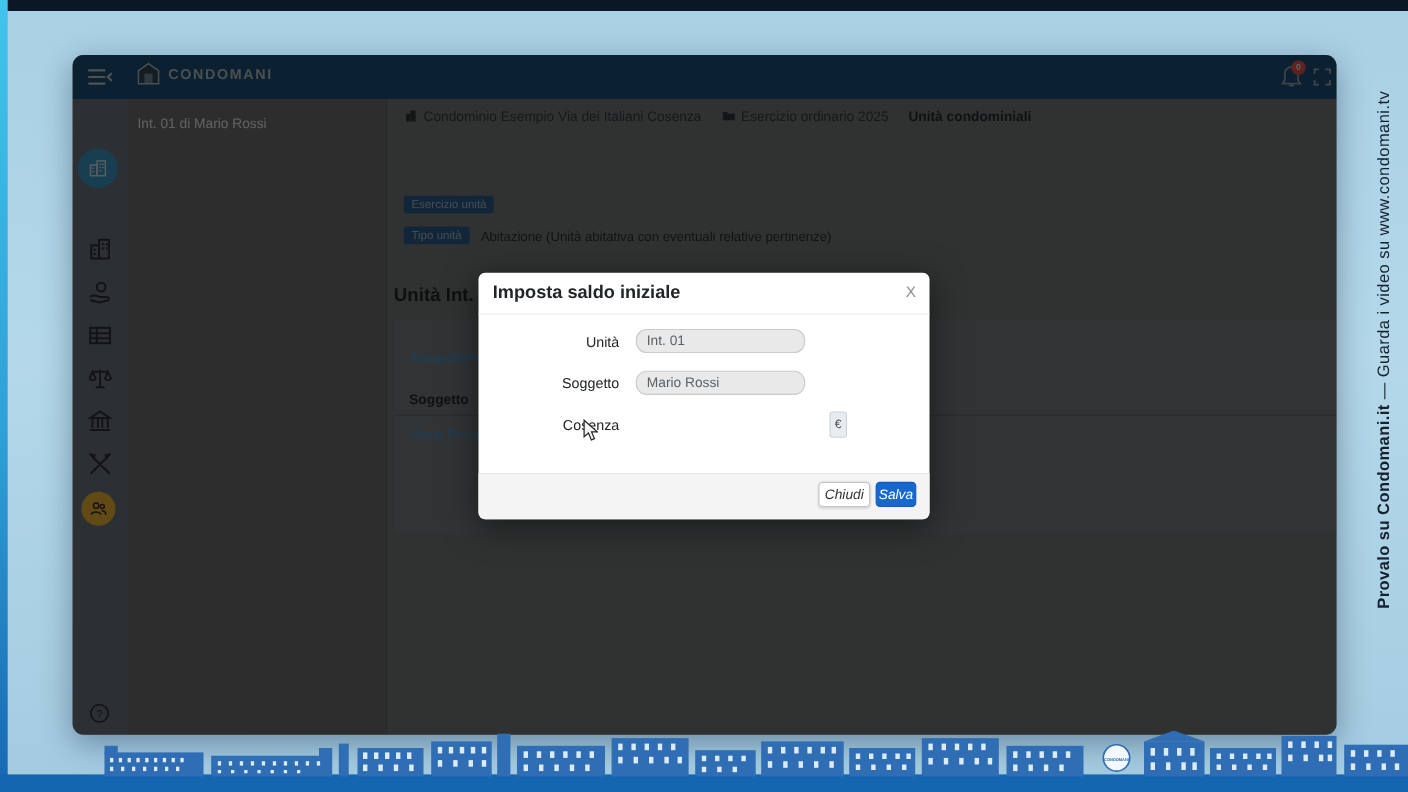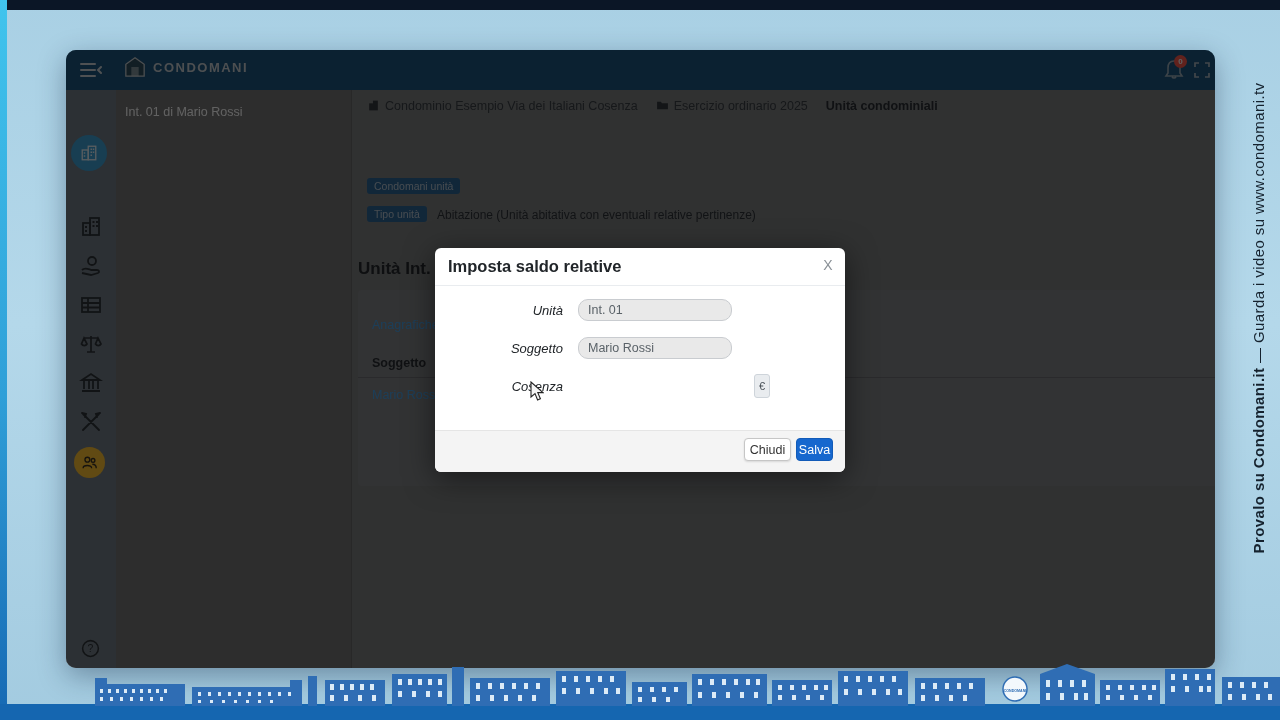--- a/index.html
+++ b/index.html
@@ -61,33 +61,33 @@
   .subject-ic{width:15px;height:15px;border-radius:50%;background:#3c4248;color:#9aa3ab;
               display:flex;align-items:center;justify-content:center;}
 
   
   .backdrop{left:66px;top:50px;width:1149px;height:618px;border-radius:10px;background:rgba(0,0,0,.62);}
   .modal{left:435px;top:248px;width:410px;height:224px;background:#fff;border-radius:6px;
          box-shadow:0 6px 30px rgba(0,0,0,.5);}
   .modal-head{left:0;top:0;width:410px;height:38px;border-bottom:1px solid #e9ecef;}
   .modal-title{left:13px;top:9px;font-size:16.5px;font-weight:700;color:#212529;}
   .modal-close{left:384px;top:9px;font-size:14px;color:#8a9197;width:18px;text-align:center;cursor:pointer;}
-  .frow-label{width:120px;text-align:right;font-size:13px;color:#212529;position:absolute;left:8px;font-style:italic;}
+  .frow-label{width:120px;text-align:right;font-size:13px;color:#212529;position:absolute;left:8px;}
   .finput{position:absolute;left:143px;width:154px;height:22px;border:1px solid #c9ccd0;border-radius:10px;
           background:#e9e9e9;color:#5a6268;font-size:12.5px;padding:0 9px;font-family:"Liberation Sans",sans-serif;}
   .finput-focus{position:absolute;left:143px;width:174px;height:24px;border:2px solid #3d8bfd;border-radius:4px;
           background:#fff;font-size:12.5px;display:flex;align-items:center;padding:0 3px;
           box-shadow:0 0 0 3px rgba(77,155,248,.4);}
   .selection{background:#4d9bf8;color:#0a2038;padding:0 1px;}
   .addon{position:absolute;left:319px;width:16px;height:24px;background:#e9ecef;border:1px solid #ced4da;
          border-radius:3px;font-size:11px;color:#495057;text-align:center;line-height:22px;}
   .modal-foot{left:0;top:182px;width:410px;height:42px;background:#f4f4f4;border-top:1px solid #e5e5e5;
               border-radius:0 0 6px 6px;}
   .btn{position:absolute;top:7px;height:23px;border-radius:4px;font-size:12.5px;
-       font-family:"Liberation Sans",sans-serif;display:flex;align-items:center;justify-content:center;cursor:pointer;}
+       font-family:"Liberation Sans",sans-serif;display:flex;align-items:center;justify-content:center;cursor:pointer;font-style:italic;}
   .btn-chiudi{left:309px;width:47px;background:#fff;border:1px solid #c6c6c6;color:#333;
               box-shadow:0 1px 2px rgba(0,0,0,.12);}
   .btn-salva{left:361px;width:37px;background:#1667ce;border:1px solid #125bb8;color:#fff;}
 
   .cursor{left:530px;top:381px;width:14px;height:20px;}
   .skyline{left:0;top:664px;width:1280px;height:56px;}
 </style>
 </head>
 <body>
 
@@ -211,21 +211,21 @@
         </span>
         <span class="crumb">
           <svg viewBox="0 0 24 24">
             <path d="M2 5 L9 5 L11 8 L22 8 L22 19 L2 19 Z" fill="currentColor"></path>
           </svg>
           <span>Esercizio ordinario 2025</span>
         </span>
         <span class="crumb crumb-last">Unità condominiali</span>
       </div>
 
-      <span class="abs badge badge-r1">Condomani unità</span>
+      <span class="abs badge badge-r1">Esercizio unità</span>
       <span class="abs badge badge-r2">Tipo unità</span>
       <span class="abs tipo-text">Abitazione (Unità abitativa con eventuali relative pertinenze)</span>
 
       <div class="abs pg-title">Unità Int. 01</div>
 
       <div class="abs card">
         <div class="abs tab">Anagrafiche</div>
         <div class="abs thead"></div>
         <div class="abs th th-sogg">Soggetto</div>
 
@@ -243,21 +243,21 @@
 
       </div>
 
     </div>
   </div>
 
   <div class="abs backdrop"></div>
 
   <div class="abs modal">
     <div class="abs modal-head">
-      <div class="abs modal-title">Imposta saldo relative</div>
+      <div class="abs modal-title">Imposta saldo iniziale</div>
       <div class="abs modal-close">X</div>
     </div>
 
     <div class="abs frow-label" style="top:55px">Unità</div>
     <input class="finput" style="top: 51px;" readonly="" value="Int. 01">
 
     <div class="abs frow-label" style="top:93px">Soggetto</div>
     <input class="finput" style="top: 89px;" readonly="" value="Mario Rossi">
 
     <div class="abs frow-label" style="top:131px">Cosenza</div>

